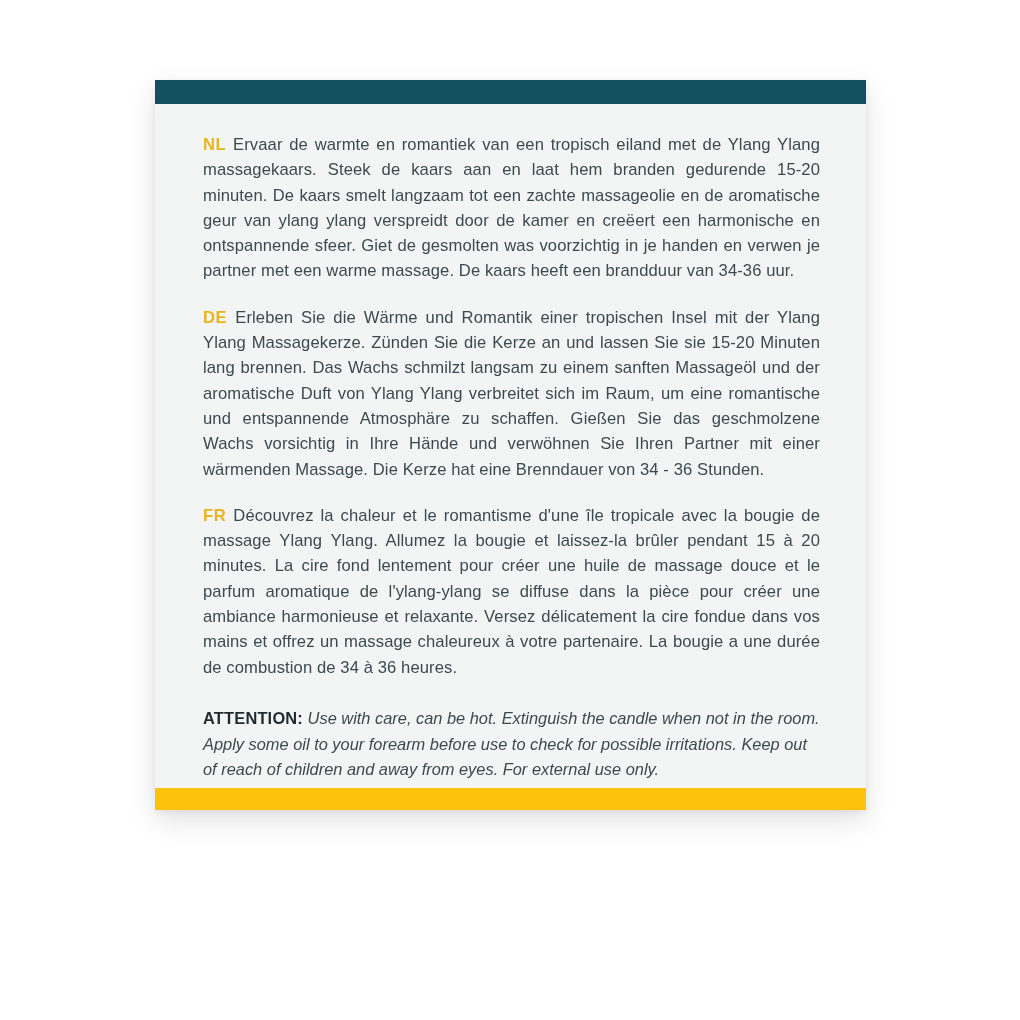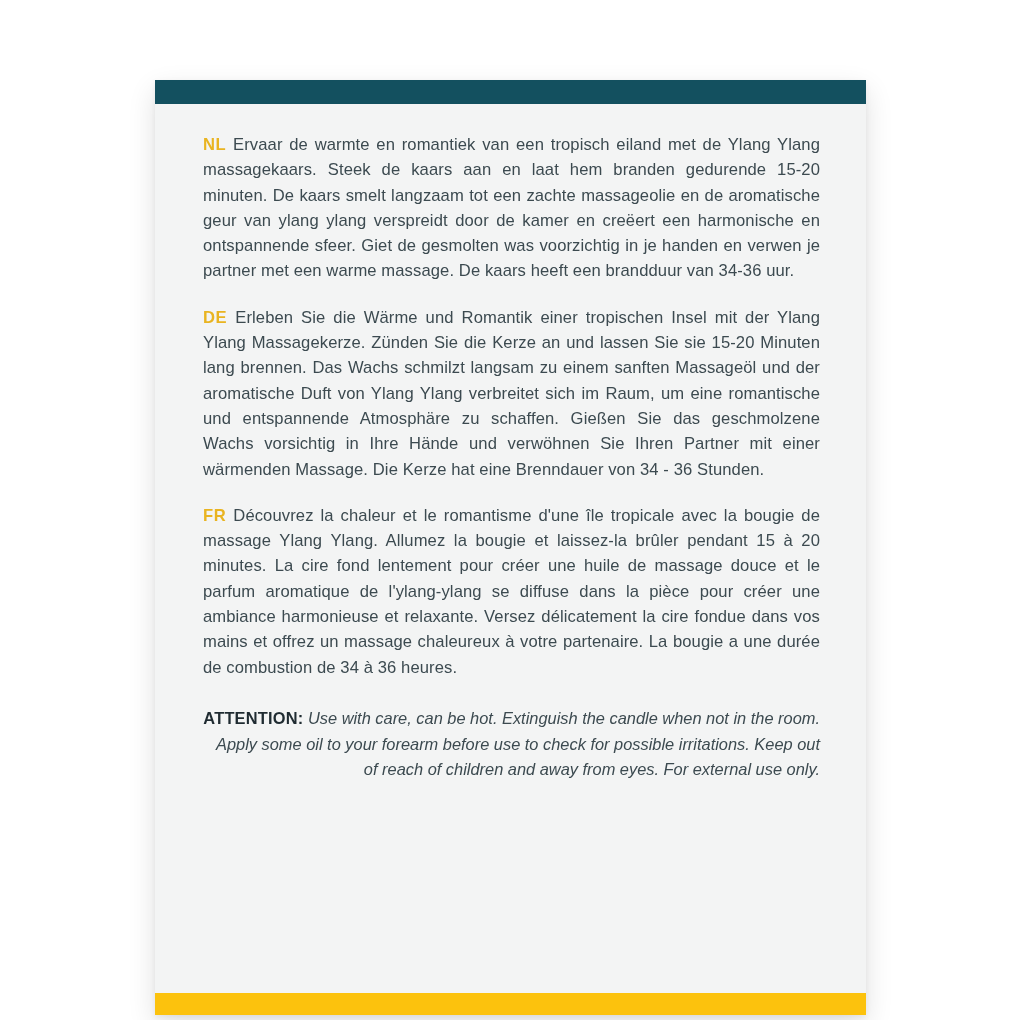--- a/index.html
+++ b/index.html
@@ -18,21 +18,21 @@
     width: 1020px;
     height: 1020px;
     background: #ffffff;
   }
   
   #panel {
     position: absolute;
     left: 155px;
     top: 80px;
     width: 711px;
-    height: 935px;
+    height: 730px;
     background: #f3f4f4;
     box-shadow: 0 10px 26px rgba(0,0,0,0.12), 0 2px 6px rgba(0,0,0,0.06);
   }
   #panel-top-bar {
     position: absolute;
     left: 0;
     top: 0;
     width: 100%;
     height: 24px;
     background: #13505f;
@@ -68,21 +68,21 @@
     letter-spacing: 0.6px;
   }
   .para-text {
     color: #3c4a50;
   }
   #attention {
     margin-top: 26px;
     font-size: 16.4px;
     line-height: 25.6px;
     color: #2f3b41;
-    text-align: right;
+    text-align: left;
   }
   #attention .att-label {
     font-weight: bold;
     font-style: normal;
     color: #1f2b31;
     letter-spacing: 0.2px;
   }
   #attention .att-body {
     font-style: italic;
     color: #3c4a50;

